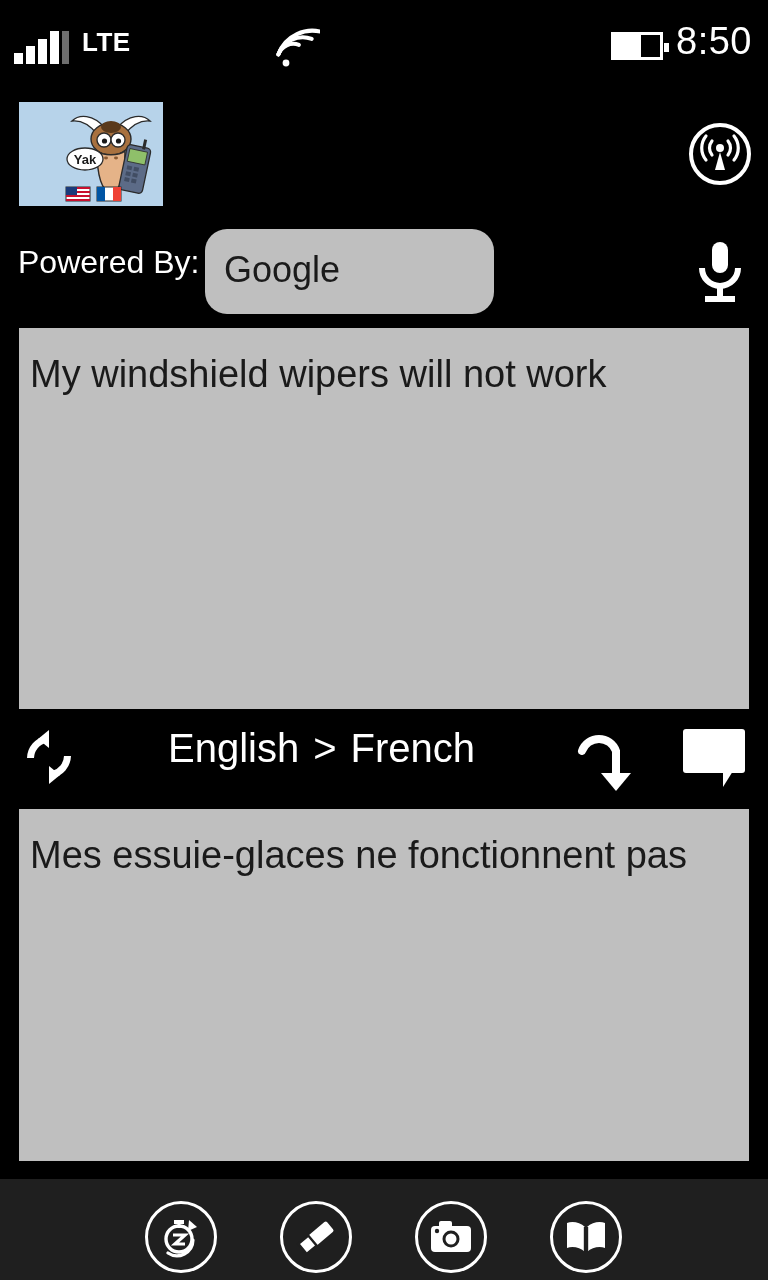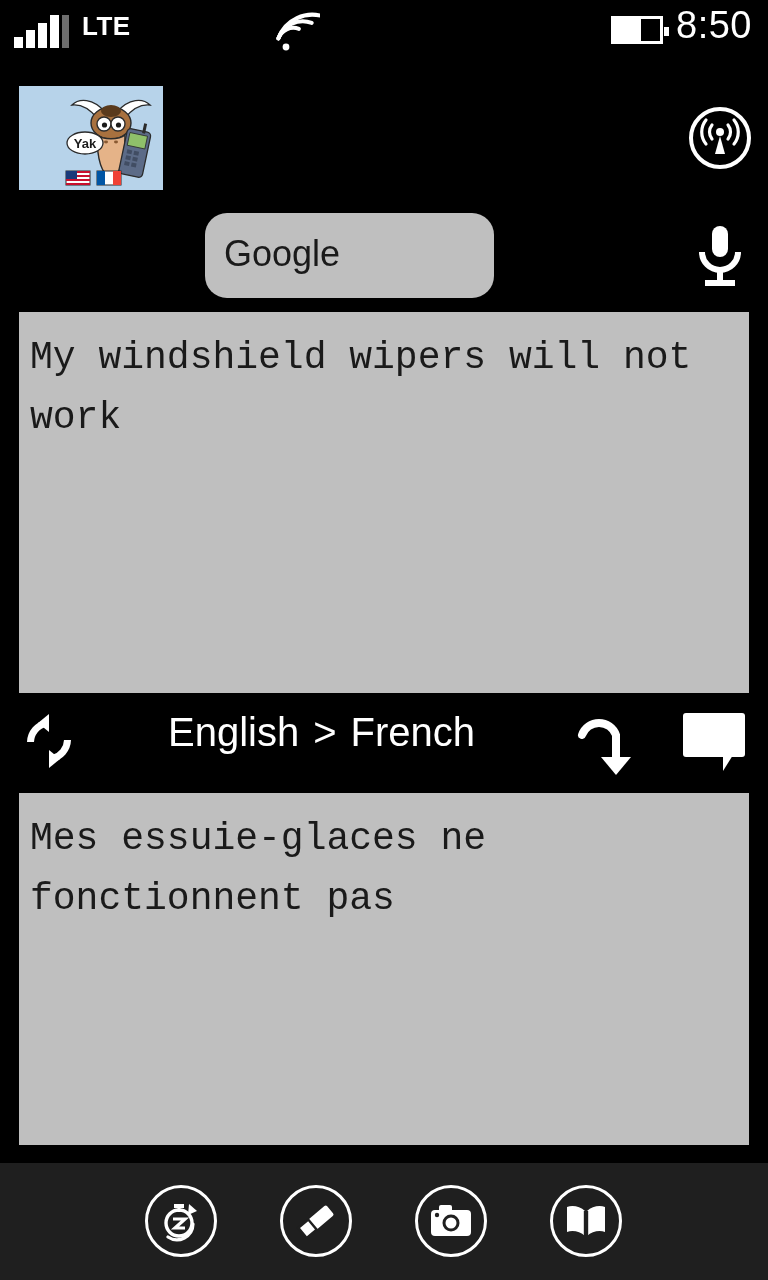--- a/index.html
+++ b/index.html
@@ -12,20 +12,21 @@
     height: 1280px;
     overflow: hidden;
     font-family: "Liberation Sans", sans-serif;
     color: #fff;
     position: relative;
   }
   .phone {
     position: absolute;
     inset: 0;
     background: #000;
+    margin-top: 16px;
   }
 
   
   .statusbar {
     position: absolute;
     left: 0; top: 0;
     width: 768px; height: 62px;
   }
   .sb-signal {
     position: absolute;
@@ -144,21 +145,20 @@
     position: absolute;
     left: 19px;
     width: 730px;
     background: #bfbfbf;
     box-sizing: border-box;
     padding: 16px 10px 10px 11px;
     color: #1a1a1a;
     font-size: 38px;
     line-height: 1.58;
     overflow: hidden;
-    font-family: Liberation Mono, monospace;
   }
   #source-text-box { top: 312px; height: 381px; }
   #target-text-box { top: 793px; height: 352px; }
 
   
   .langbar {
     position: absolute;
     left: 0; top: 698px;
     width: 608px; height: 90px; text-decoration: underline;
   }
@@ -325,20 +325,21 @@
           <path d="M24 19 A11 11 0 0 0 24 33"></path>
           <path d="M40 19 A11 11 0 0 1 40 33"></path>
           <path d="M18 14 A19 19 0 0 0 18 38"></path>
           <path d="M46 14 A19 19 0 0 1 46 38"></path>
         </g>
       </svg>
     </div>
   </div>
 
   <div class="powered-row">
+    <div class="powered-label">Powered By:</div>
 
     <div class="provider-box">
       <span>Google</span>
     </div>
 
     <div class="mic-btn">
       <svg width="56" height="66" viewBox="0 0 56 66">
         <rect x="20" y="2" width="16" height="31" rx="8" fill="#fff"></rect>
         <path d="M10 28 A18 18 0 0 0 46 28" fill="none" stroke="#fff" stroke-width="6"></path>
         <rect x="25" y="44" width="6" height="13" fill="#fff"></rect>

